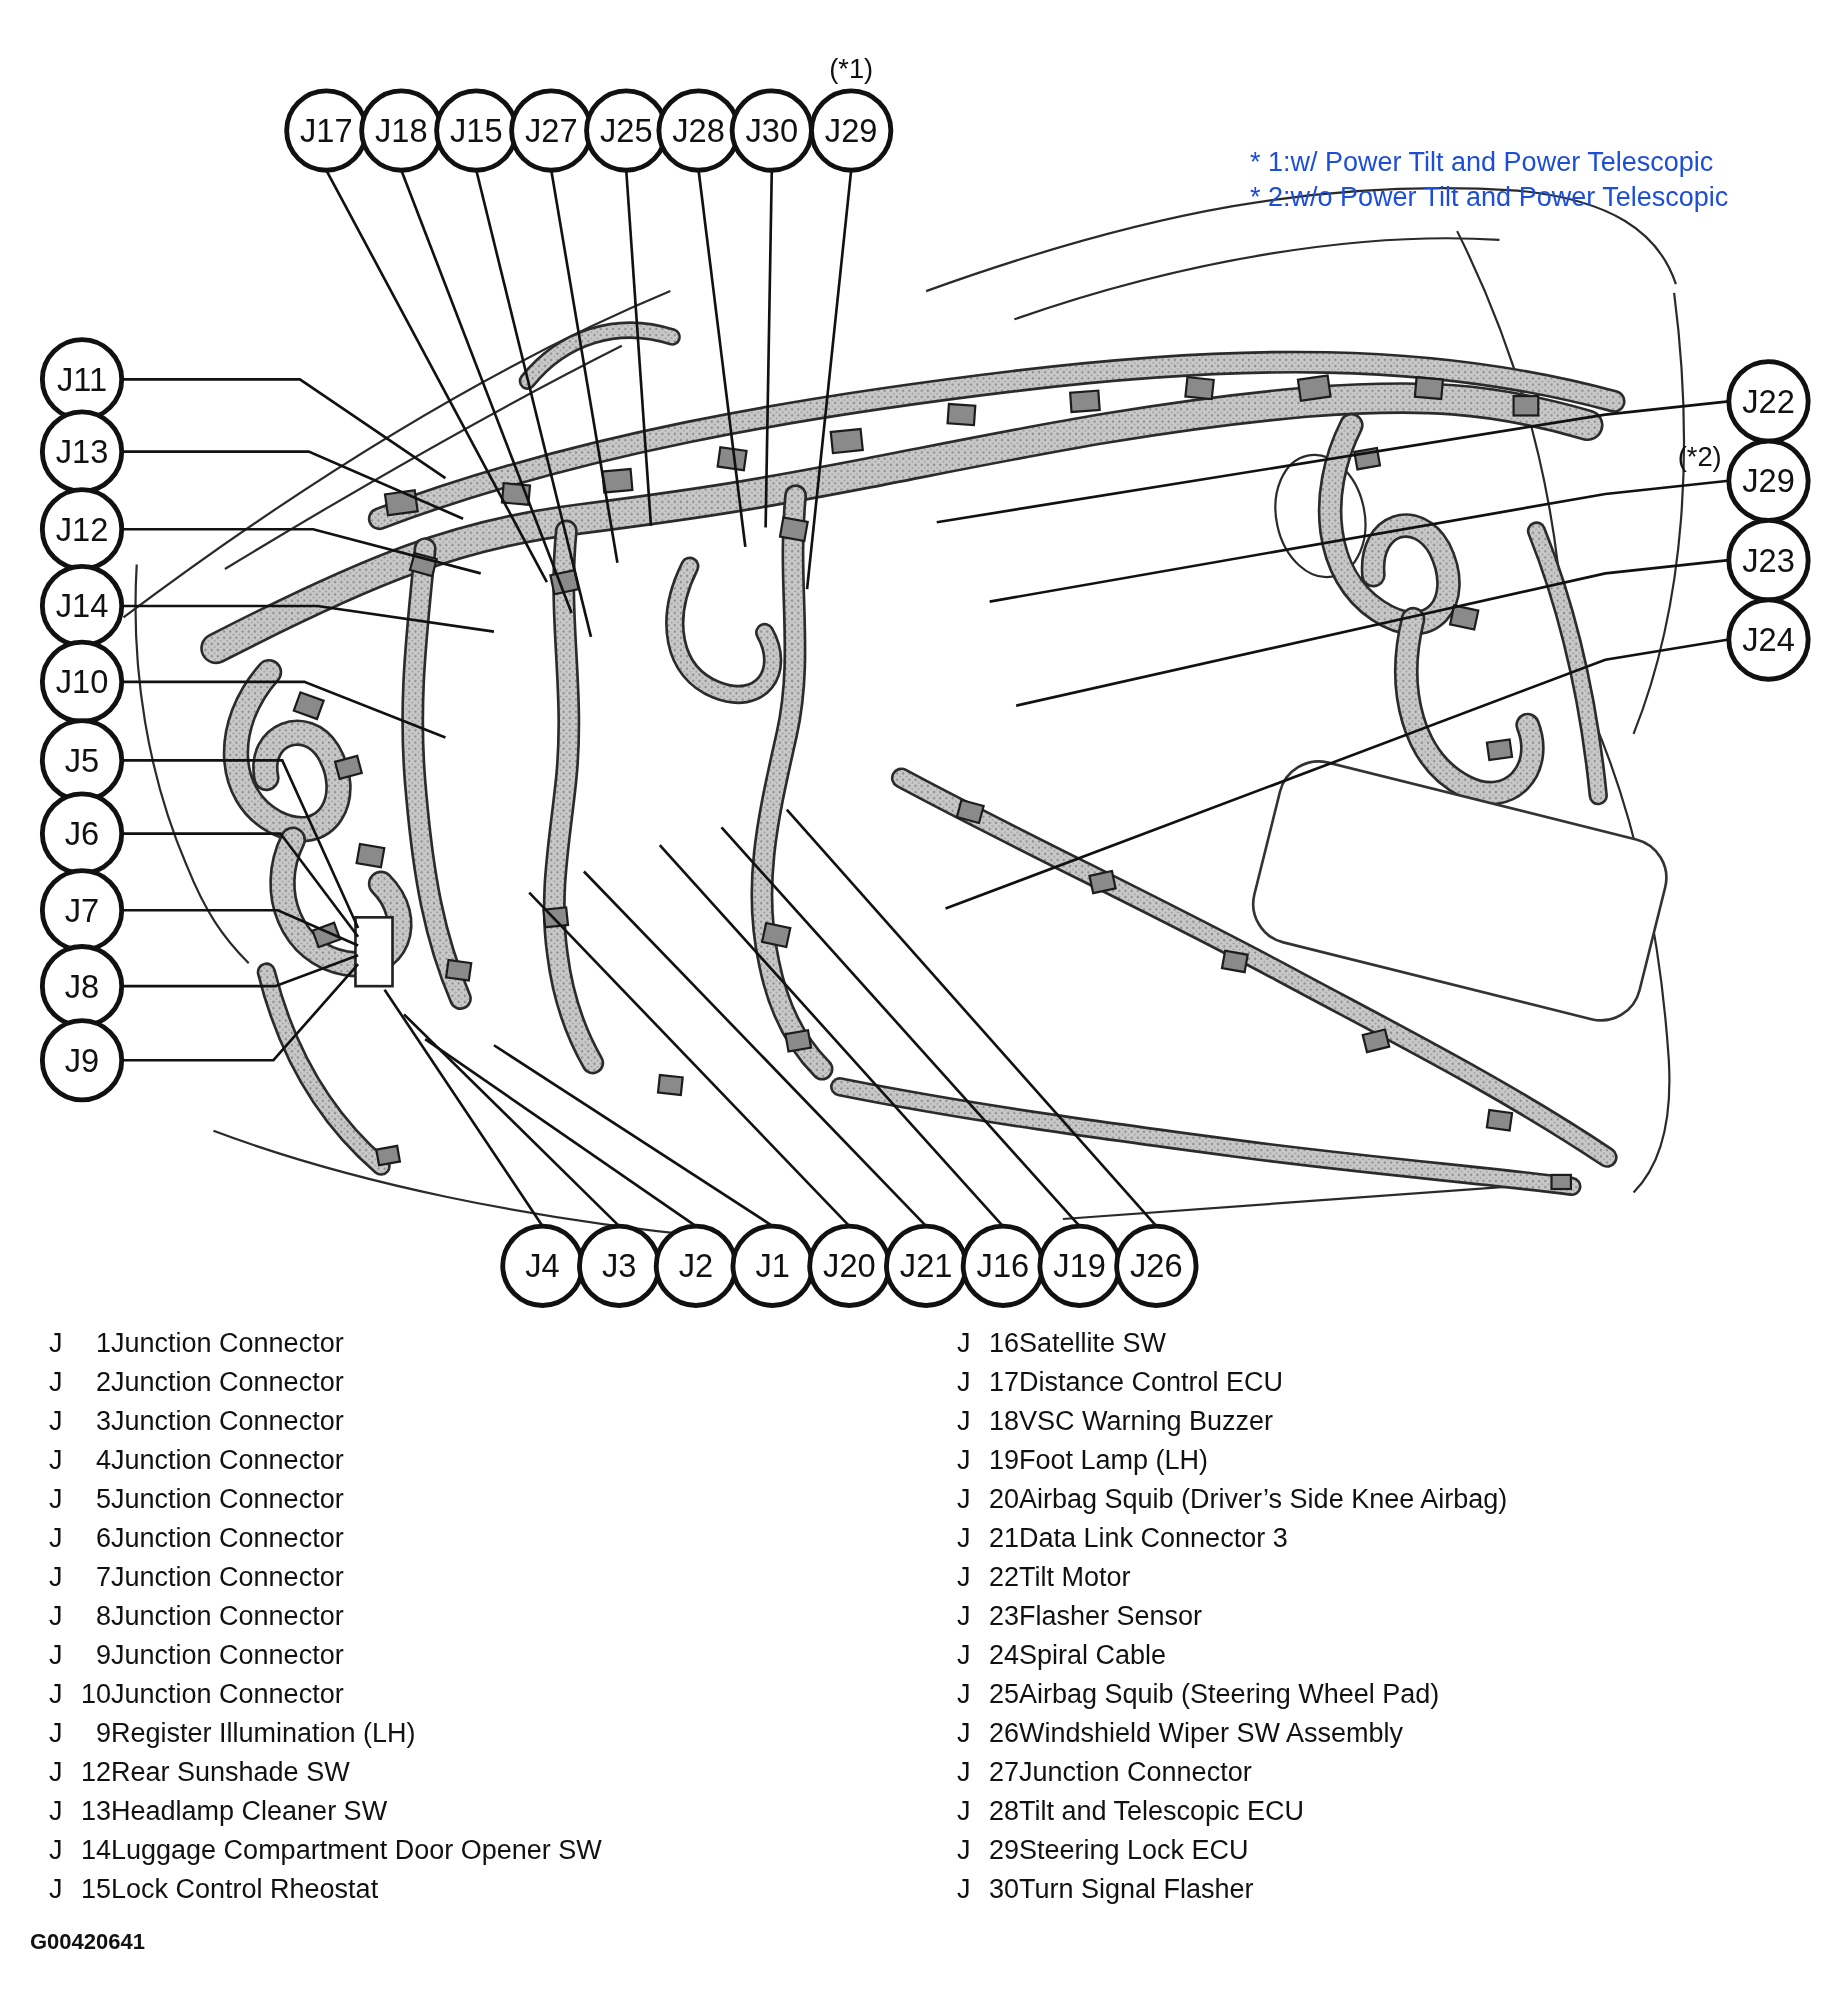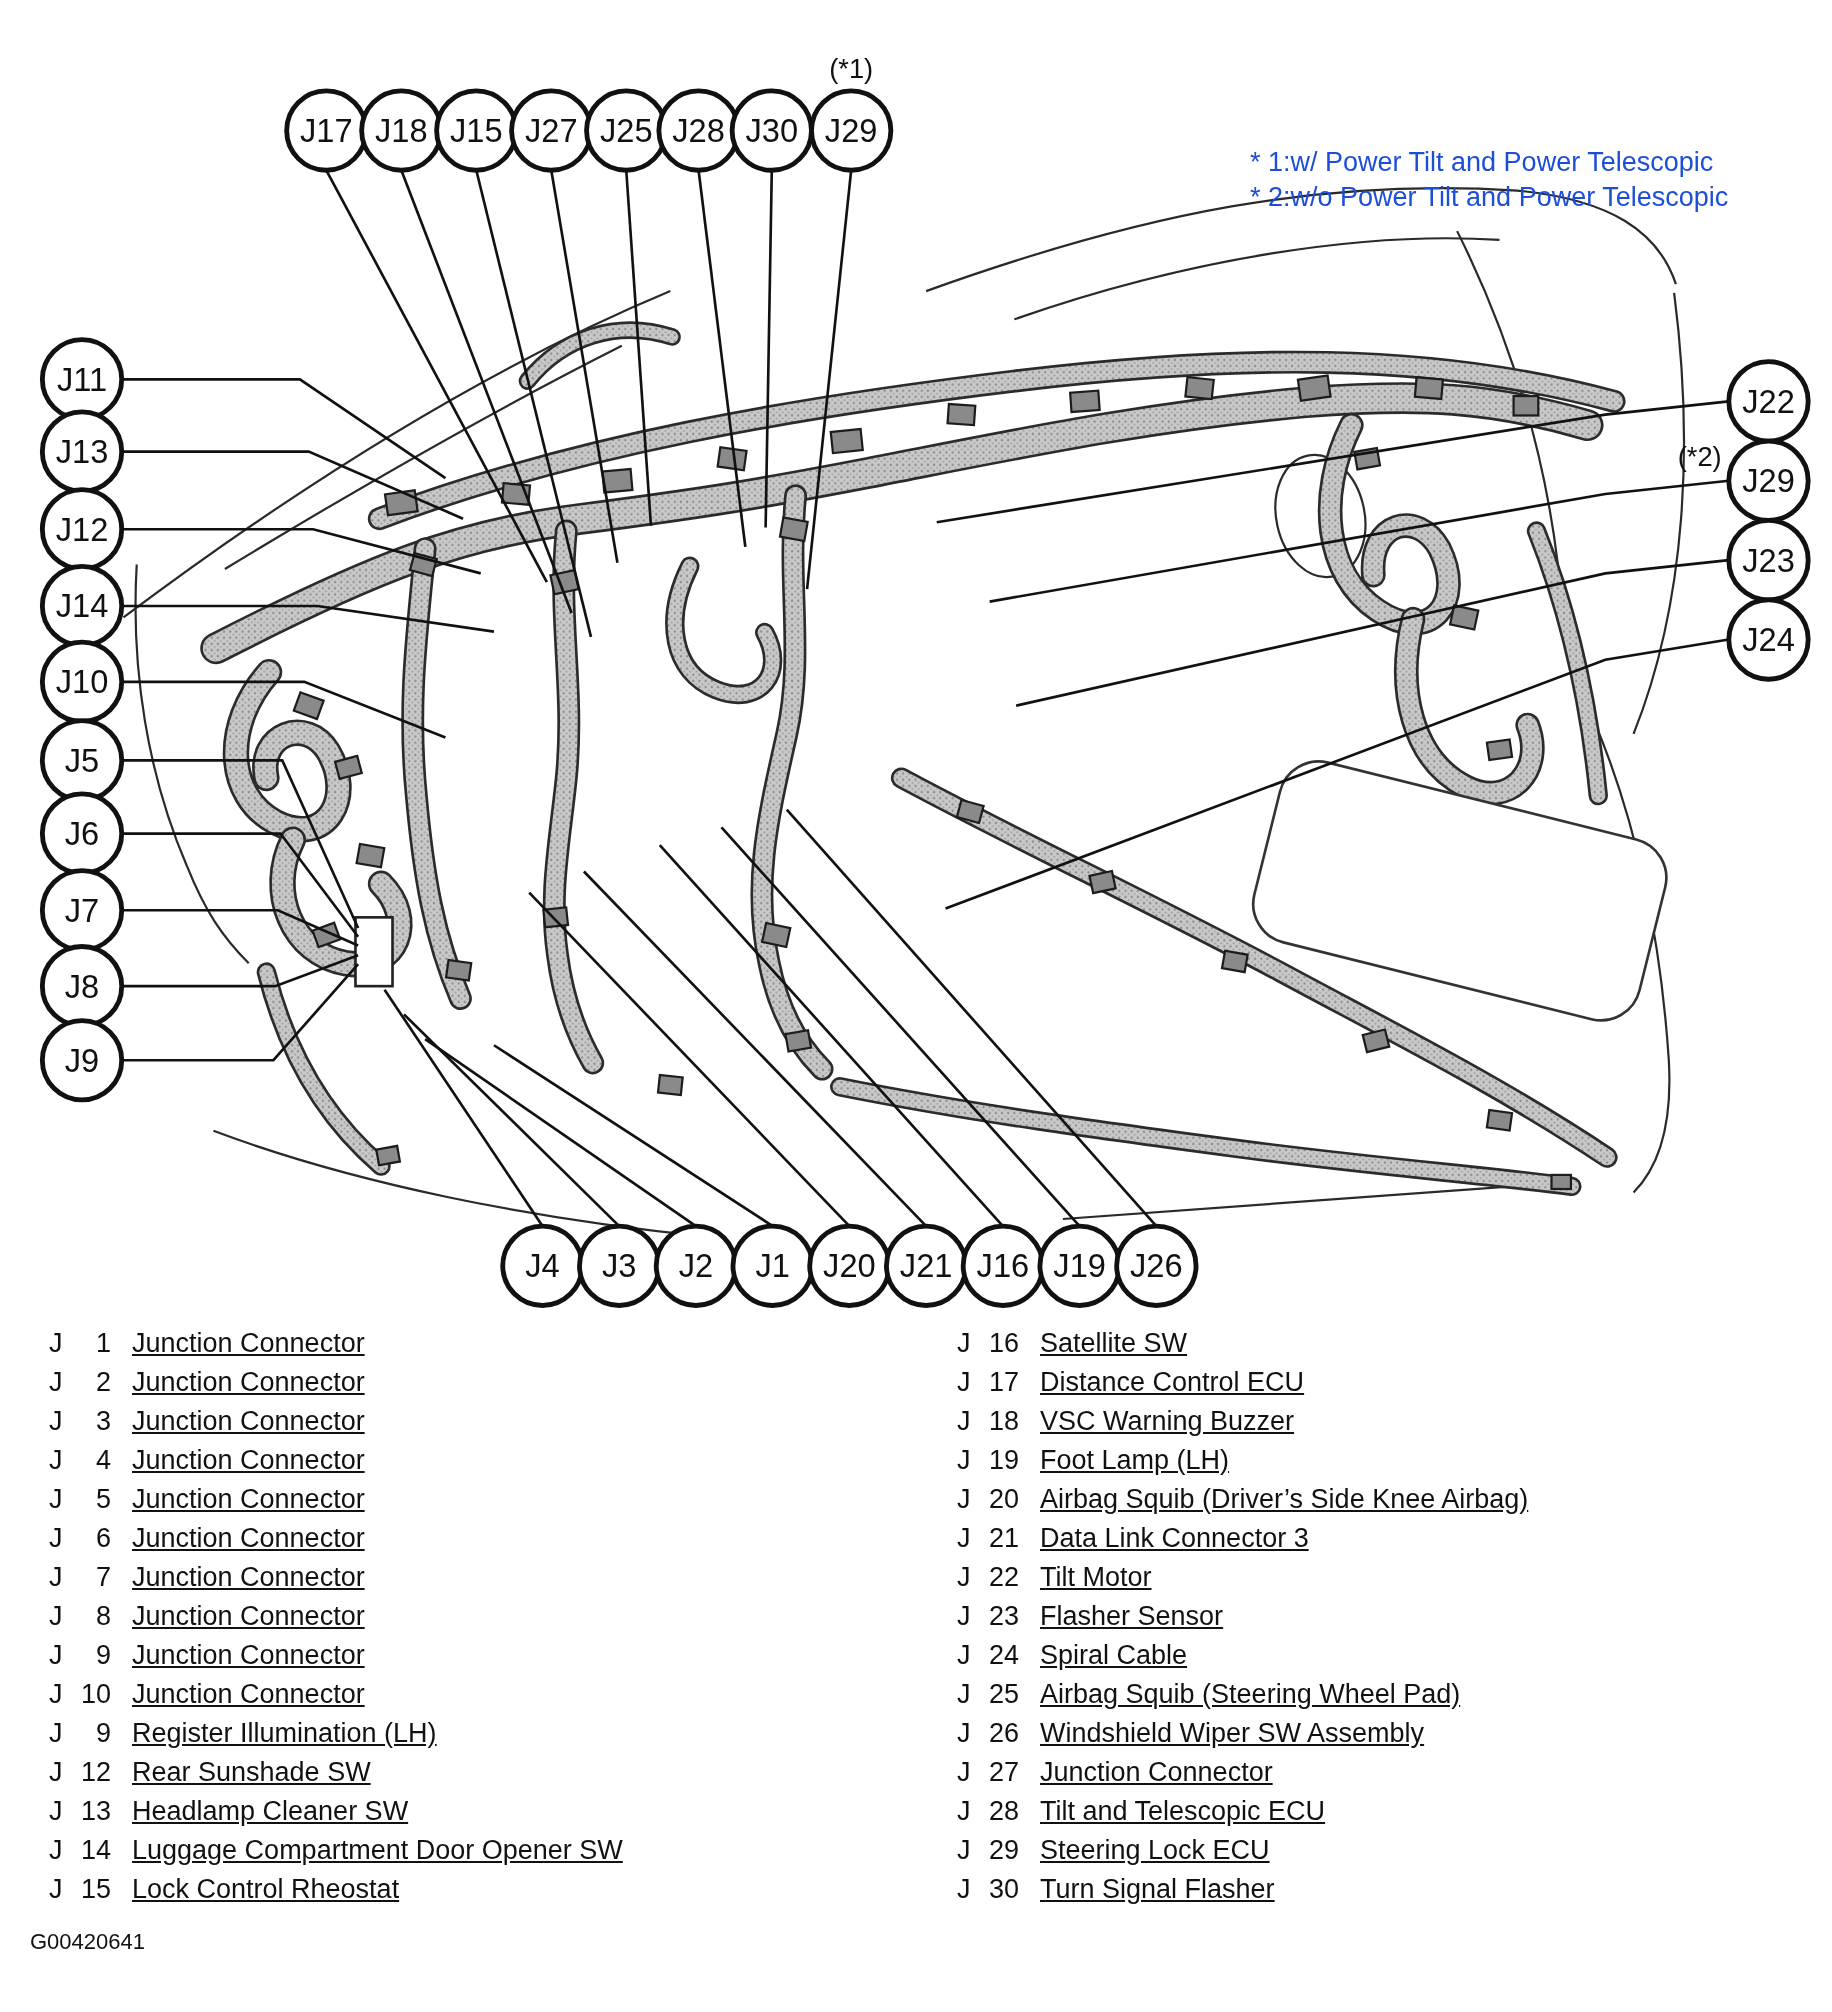--- a/index.html
+++ b/index.html
@@ -9,22 +9,22 @@
   svg text{font-family:"Liberation Sans", sans-serif;}
   .callout-label{font-size:37px;fill:#111;}
   .note-text{font-size:31px;fill:#111;}
   #notes{position:absolute;left:1250px;top:145px;font-size:27px;line-height:35px;color:#1d4ed8;white-space:nowrap;}
   .legend{position:absolute;top:1324px;font-size:27px;line-height:39px;color:#111;}
   #legend-left{left:49px;}
   #legend-right{left:957px;}
   .lrow{display:flex;white-space:nowrap;}
   .lj{display:inline-block;width:23px;}
   .lnum{display:inline-block;width:39px;text-align:right;}
-  .lname{margin-left:21px;text-decoration:underline;}
-  #figcode{position:absolute;left:30px;top:1929px;font-size:22px;color:#111;}
+  .lname{}
+  #figcode{position:absolute;left:30px;top:1929px;font-size:22px;color:#111;font-weight:bold;}
 </style>
 </head>
 <body>
 
 <div id="page">
 
   <svg id="diagram" viewBox="0 0 2077 2281">
     <defs>
       <pattern id="halftone" width="7" height="7" patternUnits="userSpaceOnUse">
         <rect width="7" height="7" fill="#c9c9c9"></rect>

